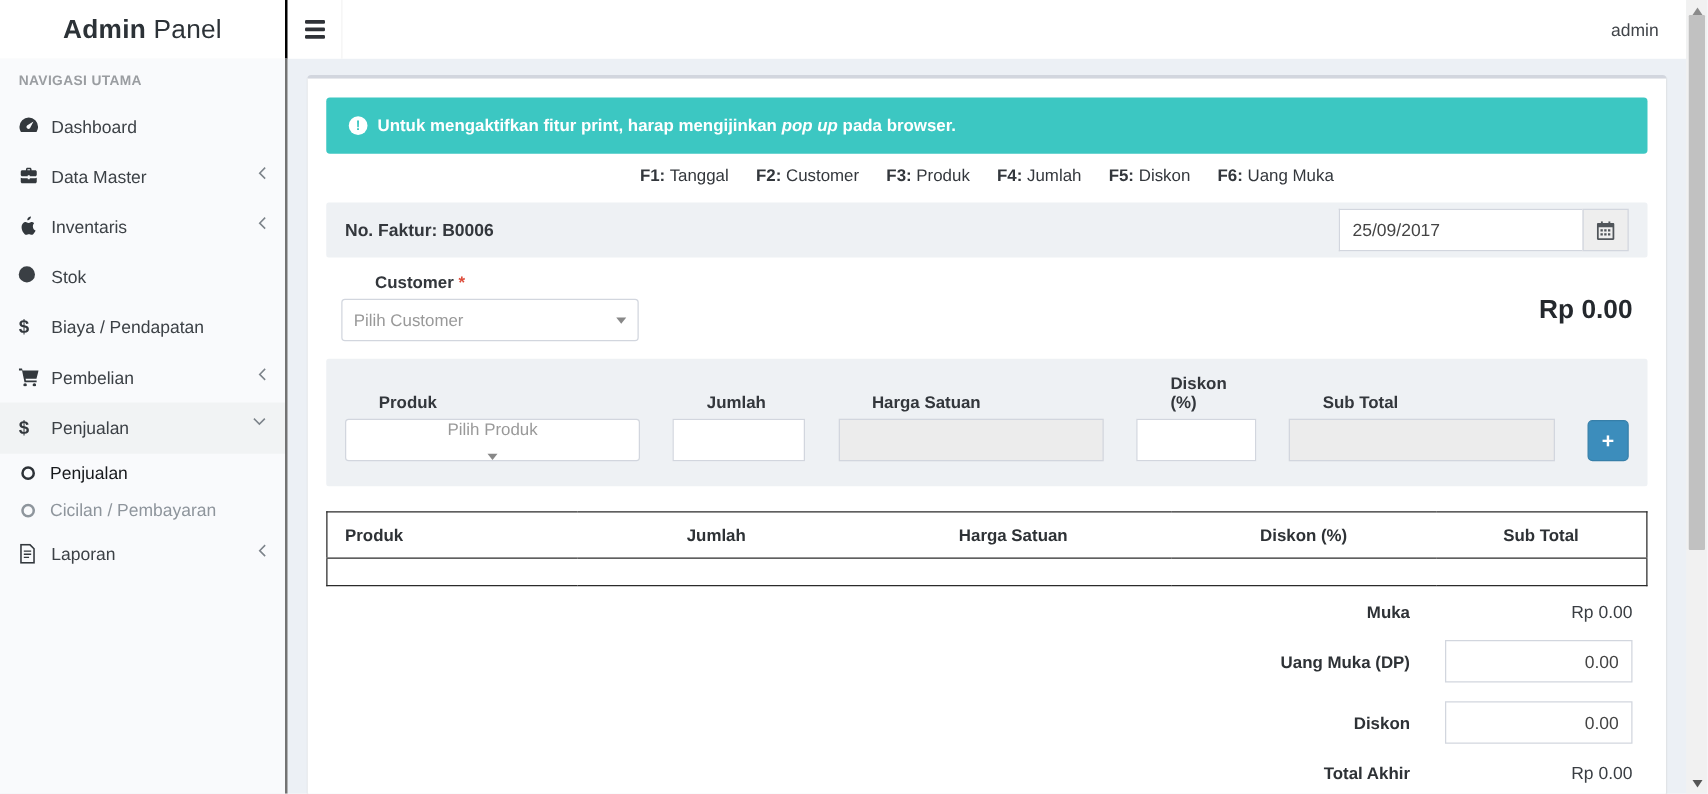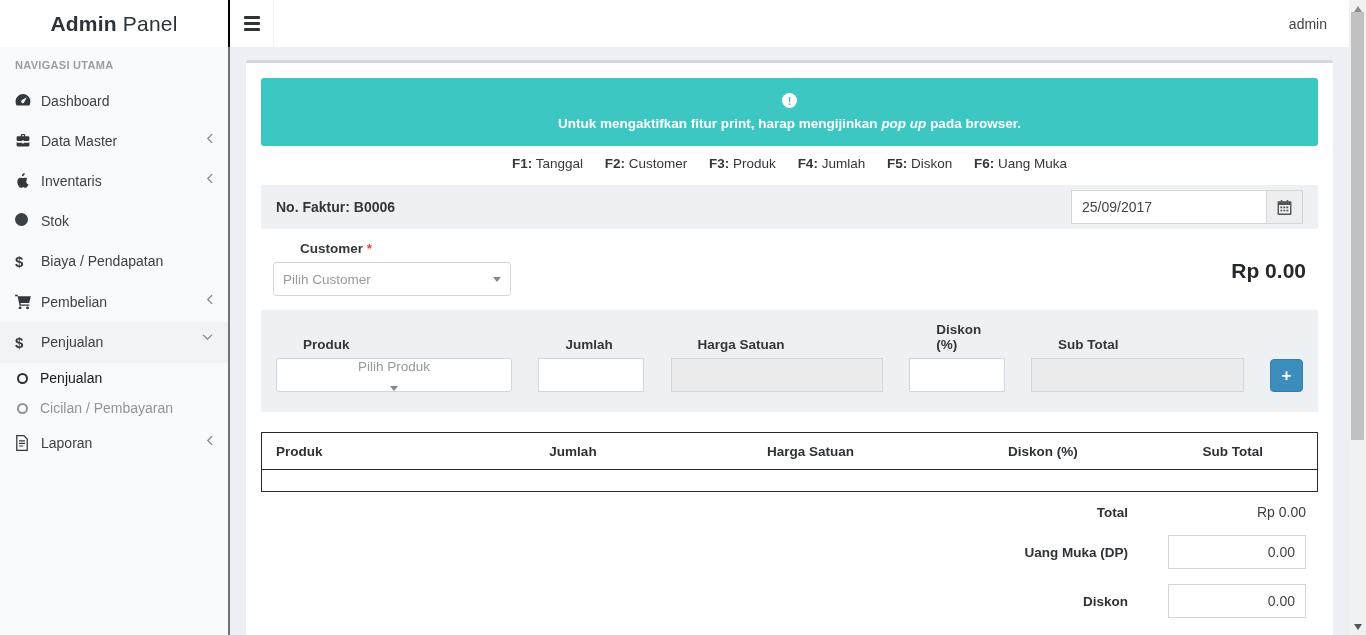--- a/index.html
+++ b/index.html
@@ -37,21 +37,21 @@
   .sub-item { display:flex; align-items:center; padding:7px 15px 7px 17px; font-size:14px; cursor:pointer; }
   .ring { width:11px; height:11px; border-radius:50%; border:2px solid #2d3237; display:inline-block; margin-right:12px; flex:0 0 11px; }
   .sub-item.dim { color:#8e959c; }
   .sub-item.dim .ring { border-color:#8e959c; }
   .sub-item.on { color:#17191c; }
 
   
   .content { flex:1; padding:13px 16px; min-width:0; }
   .card { background:#fff; border-top:3px solid #d2d6de; border-radius:3px; box-shadow:0 1px 1px rgba(0,0,0,.1); padding:15px; }
 
-  .alert { background:#3cc7c2; border-radius:3px; color:#fff; font-weight:700; font-size:13.5px; padding:15px 18px; display:flex; align-items:center; gap:8px;flex-direction:column; }
+  .alert { background:#3cc7c2; border-radius:3px; color:#fff; font-weight:700; font-size:13.5px; padding:15px 18px; display:flex; align-items:center; gap:8px; }
   .info-dot { width:15px; height:15px; border-radius:50%; background:#fff; color:#3cc7c2; font-size:11px; font-weight:800; display:inline-flex; align-items:center; justify-content:center; flex:0 0 15px; }
   .info-dot::after { content:"!"; }
   .alert .it { font-style:italic; font-weight:700; }
 
   .shortcuts { text-align:center; font-size:13.5px; color:#33373c; padding:10px 0 14px; }
   .shortcuts .sc { margin:16px 9px; }
   .shortcuts .k { font-weight:700; }
 
   .gray-bar { background:#eef1f4; border-radius:2px; }
   .faktur-bar { display:flex; align-items:center; justify-content:space-between; padding:5px 15px; height:44px; }
@@ -83,21 +83,21 @@
   .items-table { width:100%; border-collapse:collapse; margin-top:20px; border:1px solid #2b2b2b; }
   .items-table th { font-size:13.5px; color:#2e3236; padding:11px 8px 10px; border-bottom:1px solid #2b2b2b; text-align:center; font-weight:700; }
   .items-table th:first-child { text-align:left; padding-left:14px; }
   .items-table td { height:22px; }
   .c1{width:19%;} .c2{width:21%;} .c3{width:24%;} .c4{width:20%;} .c5{width:16%;}
 
   .totals { margin-top:12px; padding-right:12px; }
   .t-row { display:flex; justify-content:flex-end; align-items:center; margin-bottom:15px; }
   .t-label { font-weight:700; font-size:13.5px; color:#2e3236; margin-right:28px; }
   .t-val { width:150px; text-align:right; font-size:14px; color:#3a3e43; }
-  .t-val input { width:138px; height:34px; border:1px solid #d2d6de; text-align:right; padding:0 10px; font-size:14px; color:#444; outline:none; font-family:"Liberation Sans",sans-serif; background:#fff; }
+  .t-val input { width:150px; height:34px; border:1px solid #d2d6de; text-align:right; padding:0 10px; font-size:14px; color:#444; outline:none; font-family:"Liberation Sans",sans-serif; background:#fff; }
 
   
   .scrollbar { position:absolute; right:0; top:0; width:17px; height:635px; background:#f1f1f1; }
   .sb-arrow { position:absolute; left:0; width:17px; height:17px; display:flex; align-items:center; justify-content:center; }
   .sb-up { top:0; } .sb-down { bottom:0; }
   .tri-up { width:0; height:0; border-left:4px solid transparent; border-right:4px solid transparent; border-bottom:6px solid #8b8b8b; }
   .tri-down { width:0; height:0; border-left:4px solid transparent; border-right:4px solid transparent; border-top:6px solid #555; }
   .sb-thumb { position:absolute; left:2px; top:12px; width:13px; height:428px; background:#c1c1c1; border-radius:1px; }
 </style>
 </head>
@@ -310,21 +310,21 @@
           </thead>
           <tbody>
             <tr>
                 <td colspan="5"></td>
               </tr>
           </tbody>
         </table>
 
         <div class="totals">
           <div class="t-row">
-            <span class="t-label">Total</span>
+            <span class="t-label">Muka</span>
             <span class="t-val">Rp 0.00</span>
           </div>
           <div class="t-row">
             <span class="t-label">Uang Muka (DP)</span>
             <span class="t-val"><input type="text" value="0.00" style=""></span>
           </div>
           <div class="t-row">
             <span class="t-label">Diskon</span>
             <span class="t-val"><input type="text" value="0.00" style=""></span>
           </div>

